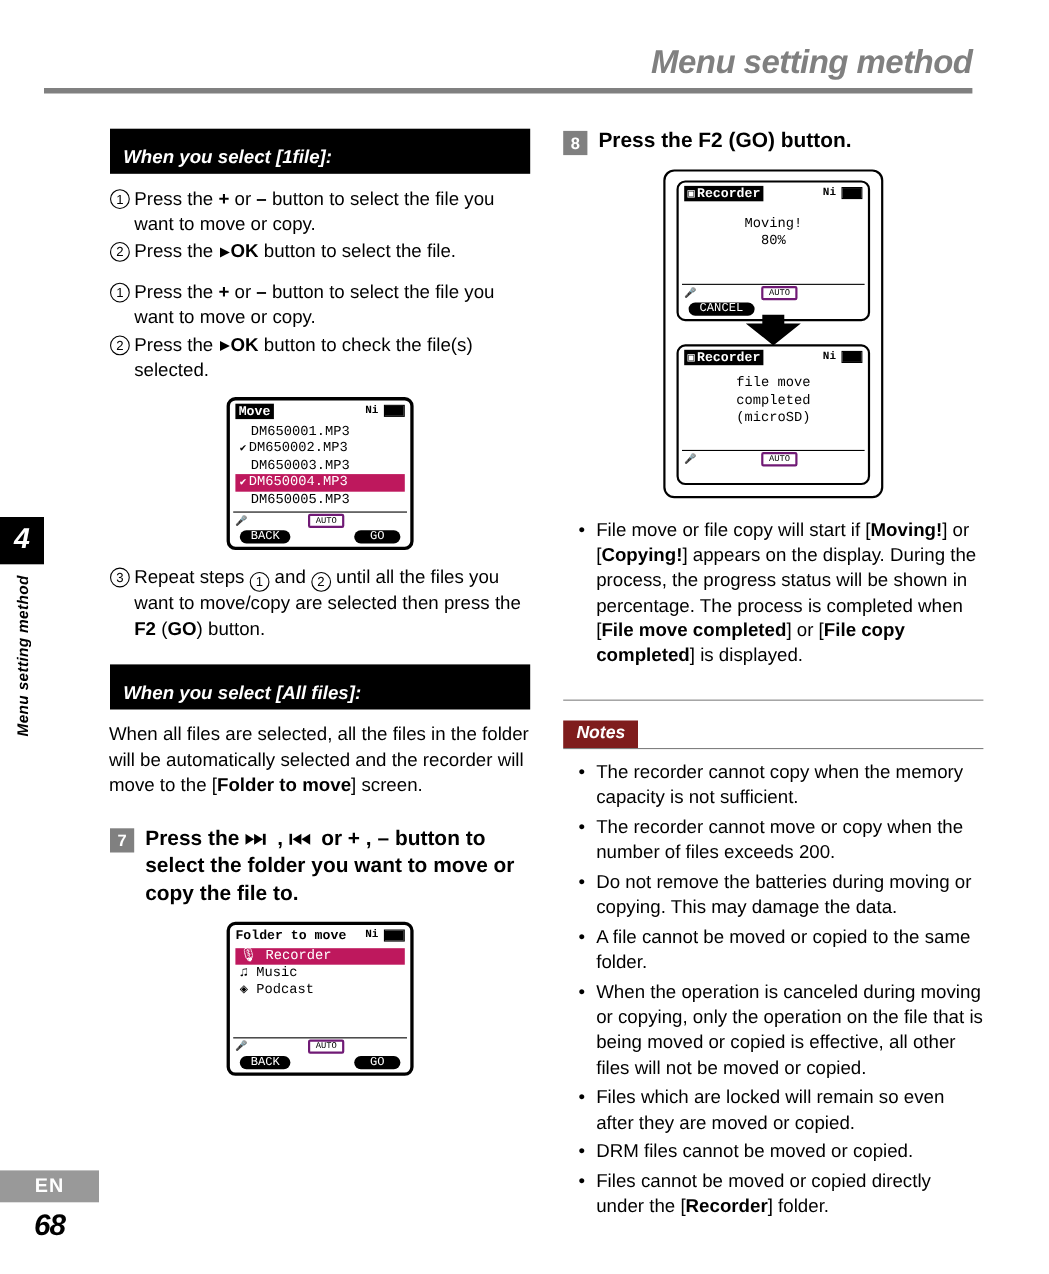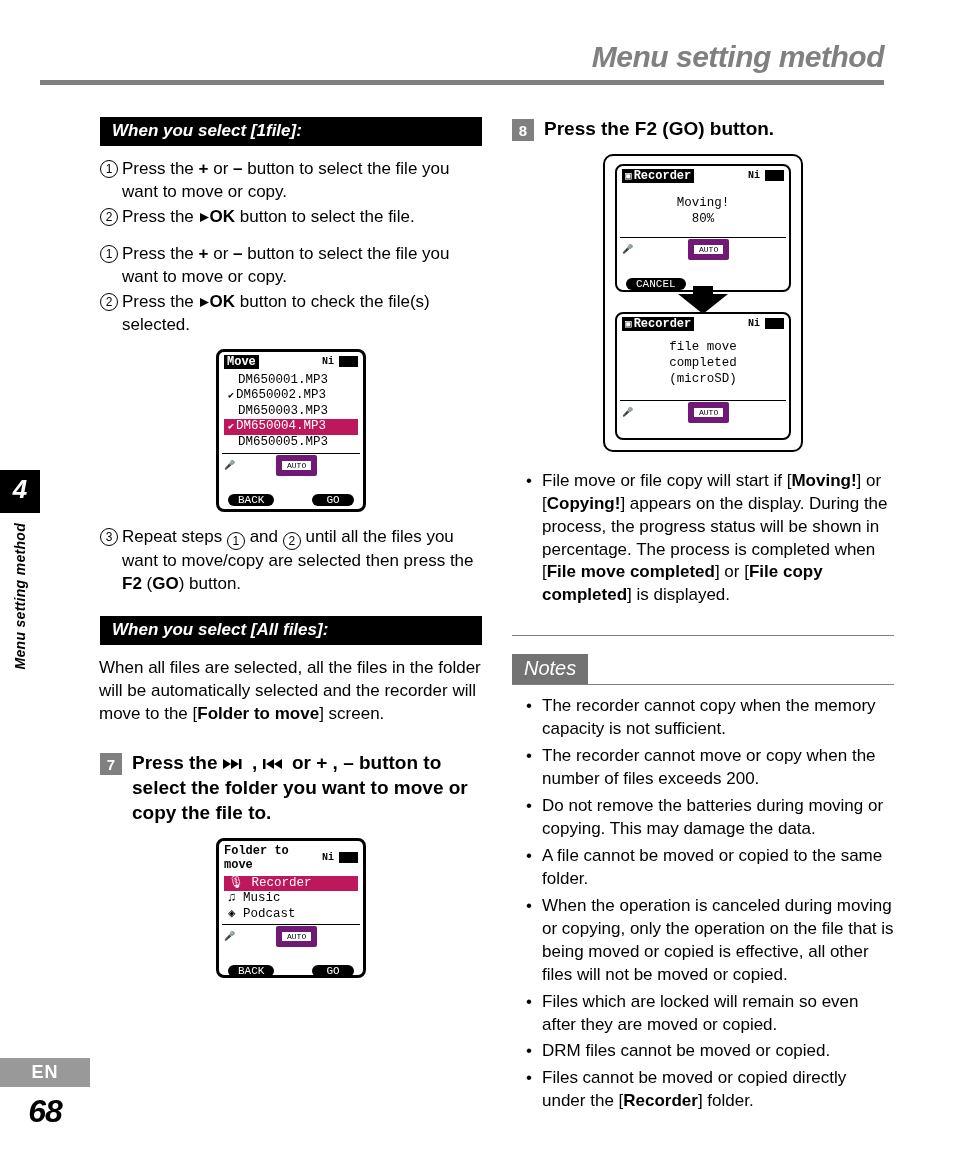--- a/index.html
+++ b/index.html
@@ -30,21 +30,21 @@
   .col-left { padding-left: 60px; }
   .col-right { padding-right: 0; }
 
   .blackbar {
     background: #000;
     color: #fff;
     font-family: "Arial Narrow", Arial, sans-serif;
     font-weight: 800;
     font-style: italic;
     font-size: 17px;
-    padding: 4px 10px 5px 12px;
+    padding: 16px 10px 5px 12px;
     margin-bottom: 12px;
     letter-spacing: 0px;
   }
 
   .step { display: flex; align-items: flex-start; gap: 4px; margin: 0 0 2px 0; font-size: 17px; line-height: 1.35; }
   .step .num {
     font-family: Arial, sans-serif;
     border: 1.5px solid #000;
     border-radius: 50%;
     width: 18px; height: 18px;
@@ -64,21 +64,21 @@
     font-weight: 700; font-size: 15px;
     display: inline-flex; align-items: center; justify-content: center;
     flex-shrink: 0;
     margin-top: 2px;
   }
   .num-step h3 { font-family: "Myriad Pro", Arial, sans-serif; font-weight: 700; font-size: 19px; line-height: 1.3; }
 
   .lcd {
     border: 3px solid #000;
     border-radius: 8px;
-    width: 150px;
+    width: 170px;
     font-family: "Courier New", monospace;
     font-size: 13px;
     background: #fff;
     padding: 3px;
     display: flex; flex-direction: column;
     gap: 0;
   }
   .lcd-wrap { display:flex; justify-content:center; margin: 12px 0 14px; }
   .lcd-title {
     display: flex; justify-content: space-between; align-items: center;
@@ -89,49 +89,48 @@
   .lcd-body { flex:1; padding: 2px; font-size:12.5px; line-height:1.25; }
   .lcd-row { padding: 0 4px; }
   .lcd-row.sel { background:#be185d; color:#fff; }
   .lcd-row.chk::before { content:"✔"; font-size:10px; margin-right:2px; }
   .lcd-row.nochk::before { content:" "; display:inline-block; width:10px; }
   .lcd-status {
     border-top: 1px solid #000;
     display:flex; justify-content:space-between; align-items:center;
     font-size:9px; padding:1px 2px 0;
   }
-  .lcd-status .pill { border:6px solid #701a75; border-radius:2px; padding:0 5px; font-size:8px; }
+  .lcd-status .pill { border:2px solid #701a75; border-radius:2px; padding:0 5px; font-size:8px; }
   .lcd-softkeys { display:flex; justify-content:space-between; padding:2px 6px 0; }
   .lcd-soft {
     background:#000; color:#fff; border-radius:9px;
     font-size:11px; padding:0 10px; min-width:42px; text-align:center;
     font-family:"Courier New",monospace;
-    margin-top:16px;
   }
   .lcd-center { text-align:center; padding: 10px 0; font-size:12.5px; line-height:1.3; }
   .batt::after {
     content:""; display:inline-block; width:17px; height:9px; border:1px solid #000;
     position:relative; vertical-align:middle; margin-left:3px;
     background: linear-gradient(to right, #000 0 100%);
   }
   .lcd-title .right { display:flex; align-items:center; gap:2px; font-size:10px; }
 
   .arrow-down { text-align:center; margin:-6px 0; }
   .arrow-down svg { width:60px; height:28px; }
 
   .bullets { list-style: none; padding-left: 0; }
   .bullets > li { position: relative; padding-left: 30px; font-size:17px; line-height:1.35; margin-bottom:4px; }
   .bullets > li::before { content:"•"; position:absolute; left:14px; top:0; }
 
   .graybar {
     display:inline-block;
-    background:#737373; color:#fff;
-    font-family:"Arial Narrow", Arial, sans-serif;
-    font-weight:400; font-style:italic;
-    font-size:20px;
+    background:#7f1d1d; color:#fff;
+    font-family:"Arial Narrow", Arial, sans-serif;
+    font-weight:700; font-style:italic;
+    font-size:16px;
     padding:3px 12px 4px;
   }
   .graybar-line { border-bottom:1px solid #808080; margin-bottom:10px; }
 
   
   .tab {
     position:absolute;
     left:0; top:470px;
     width:40px;
   }
@@ -152,21 +151,21 @@
   .footer {
     position:absolute; left:0; bottom:28px; width:90px; text-align:center;
   }
   .footer .lang {
     background:#999; color:#fff; font-weight:800;
     font-family:"Arial Narrow", Arial, sans-serif;
     font-size:18px; padding:4px 0; margin-bottom:6px; letter-spacing:1px;
   }
   .footer .pg {
     font-family:"Arial Narrow", Arial, sans-serif;
-    font-weight:800; font-style:italic; font-size:32px;
+    font-weight:800; font-style:italic; font-size:27px;
     letter-spacing:-1px;
   }
 
   .play-icon { display:inline-block; }
   .play-icon svg { vertical-align:-1px; }
   b { font-weight:700; }
 
   hr.sep { border:none; border-top:1px solid #808080; margin: 28px 0 18px; }
 
   .lcd-group { border:2px solid #000; border-radius:10px; padding:8px 10px 10px; width:200px; margin:12px auto 18px; }

